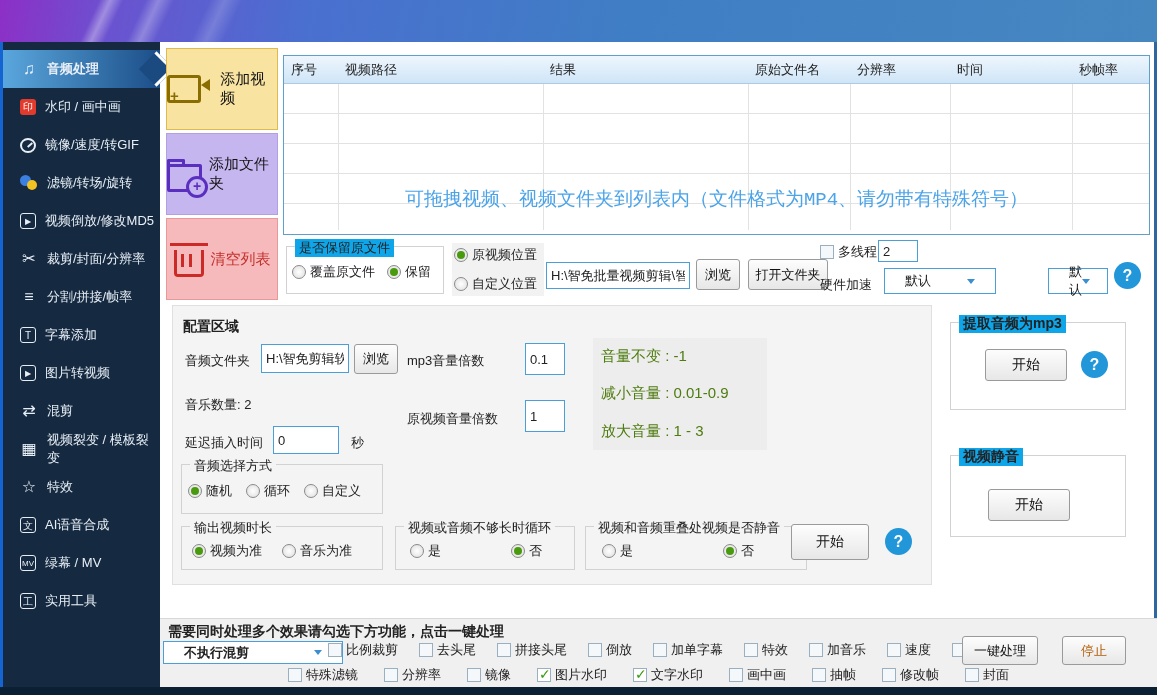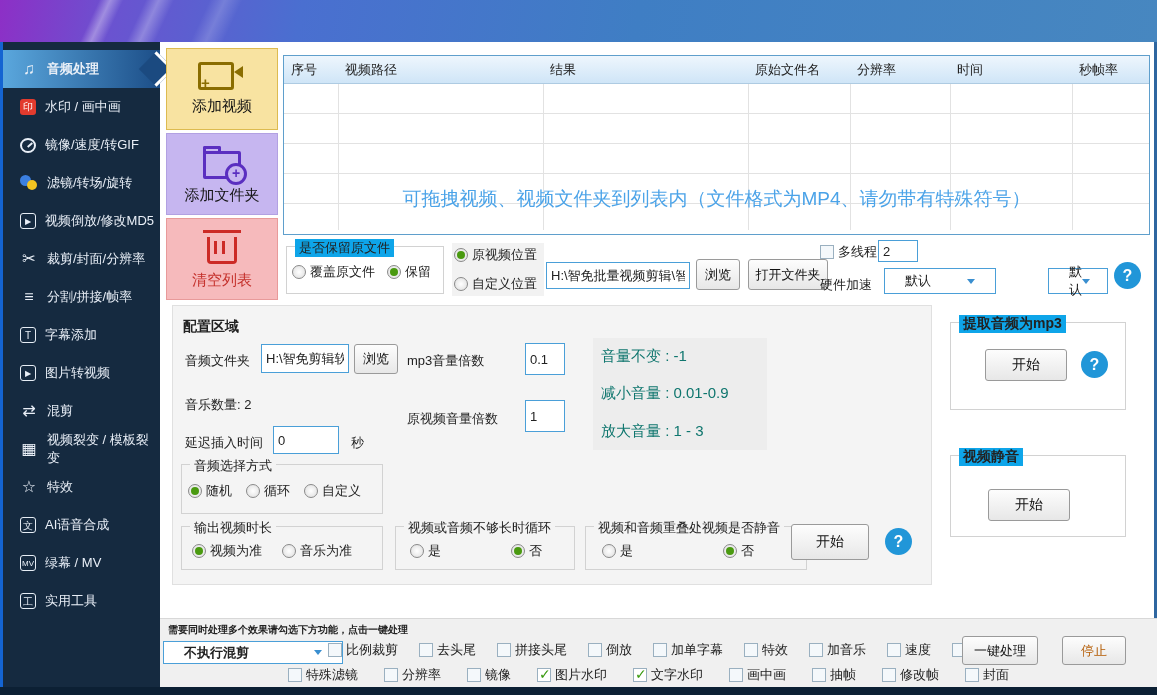--- a/index.html
+++ b/index.html
@@ -31,21 +31,21 @@
              font-size:10px;line-height:16px;color:#fff;box-sizing:border-box;}
   .gauge-icon{flex:0 0 16px;width:15px;height:15px;border:2px solid #e9eff7;border-radius:50%;
              position:relative;box-sizing:border-box;}
   .gauge-icon::after{content:"";position:absolute;left:5px;top:4px;width:6px;height:2px;
              background:#e9eff7;transform:rotate(-40deg);}
   .filter-icon{flex:0 0 18px;width:18px;height:16px;position:relative;}
   .filter-icon::before{content:"";position:absolute;left:0;top:0;width:11px;height:11px;border-radius:50%;background:#3b7fe0;}
   .filter-icon::after{content:"";position:absolute;left:7px;top:5px;width:10px;height:10px;border-radius:50%;background:#f3c421;}
 
   
-  .big-btn{position:absolute;left:166px;width:112px;height:82px;display:flex;flex-direction:column;
+  .big-btn{position:absolute;left:166px;width:112px;height:82px;display:flex;
            align-items:center;justify-content:center;gap:7px;font-size:15px;box-sizing:border-box;cursor:pointer;}
   #btn-add-video{top:48px;background:#f8e3a1;border:1px solid #ddbb50;color:#141414;}
   #btn-add-folder{top:133px;background:#c6b6f0;border:1px solid #b2a1e2;color:#141414;}
   #btn-clear{top:218px;background:#f6babc;border:1px solid #e89a9a;color:#c4302b;}
   .cam{width:30px;height:22px;border:3px solid #8a6d00;border-radius:3px;position:relative;margin-right:12px;}
   .cam::after{content:"";position:absolute;right:-12px;top:1px;width:0;height:0;
       border-top:6px solid transparent;border-bottom:6px solid transparent;border-right:9px solid #8a6d00;}
   .cam::before{content:"+";position:absolute;left:0;bottom:-3px;font-size:15px;font-weight:bold;color:#8a6d00;line-height:1;}
   .folder{width:32px;height:22px;border:3px solid #5a2fc0;border-radius:2px;position:relative;margin-top:7px;}
   .folder::before{content:"";position:absolute;top:-8px;left:-3px;width:12px;height:5px;
@@ -59,21 +59,21 @@
   .trash::after{content:"";position:absolute;left:4px;top:4px;width:3px;height:13px;background:#cc2a26;
       box-shadow:8px 0 0 #cc2a26;}
 
   
   .table{position:absolute;left:283px;top:55px;width:867px;height:180px;border:1px solid #5f9fcc;
          background:#fff;box-sizing:border-box;}
   .thead{display:grid;grid-template-columns:54px 205px 205px 102px 100px 122px 1fr;height:27px;
          background:linear-gradient(#eef6fd,#cfe5f7);border-bottom:1px solid #aecbe2;
          align-items:center;font-size:13px;color:#222;}
   .thead span{padding-left:7px;white-space:nowrap;overflow:hidden;}
-  .tbody{position:relative;height:133px;}
+  .tbody{position:relative;height:133px;font-family:Liberation Mono, monospace;}
   .rowlines{position:absolute;left:0;right:0;top:0;height:121px;
       background:repeating-linear-gradient(to bottom,transparent 0 29px,#e2e2e2 29px 30px);}
   .vline{position:absolute;top:0;height:146px;width:1px;background:#e2e2e2;}
   .hint{position:absolute;left:0;right:0;bottom:5px;text-align:center;color:#4ba3e8;font-size:19px;white-space:nowrap;}
 
   
   .groupbox{position:absolute;border:1px solid #d2d2d2;box-sizing:border-box;}
   .gb-title{position:absolute;top:-8px;left:8px;background:#0ea5e9;padding:0 4px;font-size:13px;white-space:nowrap;}
   .radio{display:inline-flex;align-items:center;gap:4px;font-size:13px;cursor:pointer;white-space:nowrap;}
   .rb{width:14px;height:14px;border-radius:50%;border:1px solid #8a8a8a;box-sizing:border-box;
@@ -97,30 +97,30 @@
 
   
   .loc-block{position:absolute;left:452px;top:243px;width:92px;height:53px;background:#f2f2f2;
       display:flex;flex-direction:column;justify-content:space-between;padding:3px 2px;box-sizing:border-box;}
 
   
   .config{position:absolute;left:172px;top:305px;width:760px;height:280px;background:#f4f4f4;border:1px solid #e0e0e0;box-sizing:border-box;}
   .config .gb-title{background:#f4f4f4;}
   .cfg-title{position:absolute;left:10px;top:12px;font-size:14px;font-weight:bold;}
   .redbox{position:absolute;left:420px;top:32px;width:174px;height:112px;background:#ededed;
-      color:#0f766e;font-size:15px;display:flex;flex-direction:column;justify-content:space-around;
+      color:#4d7c0f;font-size:15px;display:flex;flex-direction:column;justify-content:space-around;
       padding-left:8px;box-sizing:border-box;}
 
   
   .rgroup .gb-title{font-weight:bold;font-size:14px;}
 
   
   .bottom{position:absolute;left:160px;top:618px;width:997px;height:69px;background:#f0f0f0;
       border-top:1px solid #d8d8d8;box-sizing:border-box;}
-  .bottom-title{position:absolute;left:8px;top:4px;font-size:10px;font-weight:bold;}
+  .bottom-title{position:absolute;left:8px;top:4px;font-size:14px;font-weight:bold;}
   .cbrow{position:absolute;display:flex;align-items:center;}
   .bottom-strip{position:absolute;left:0;top:687px;width:1157px;height:8px;background:#0c2034;}
   .right-edge{position:absolute;right:0;top:42px;width:3px;height:645px;background:#2e66a0;}
 </style>
 </head>
 <body>
 
 <div class="app">
 
   <div class="banner"></div>

